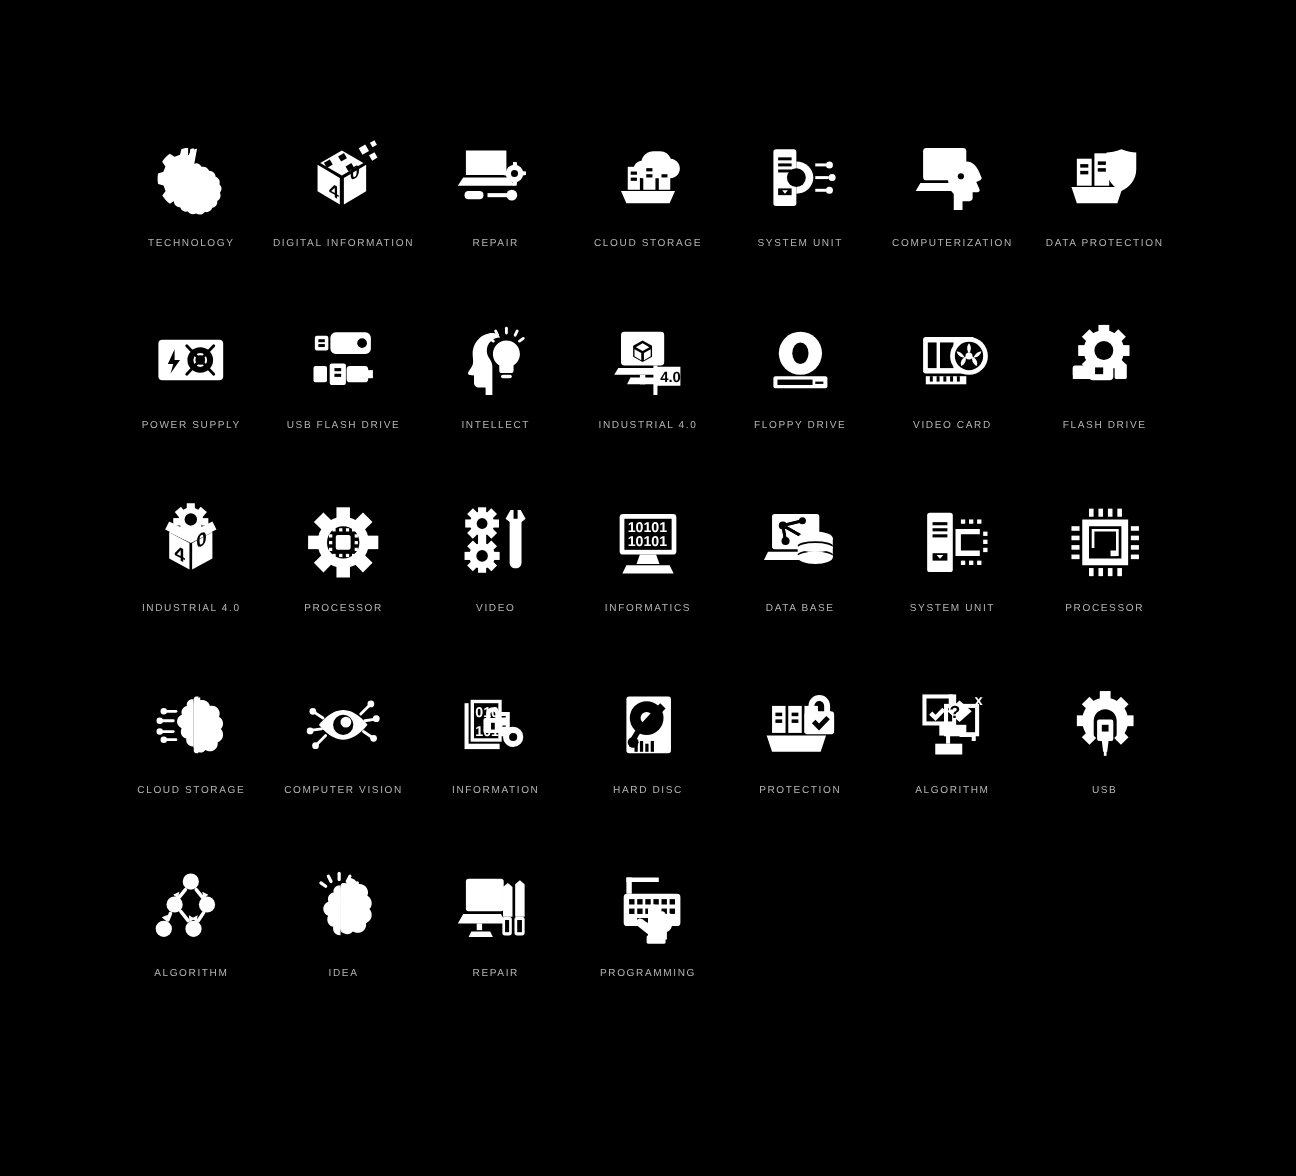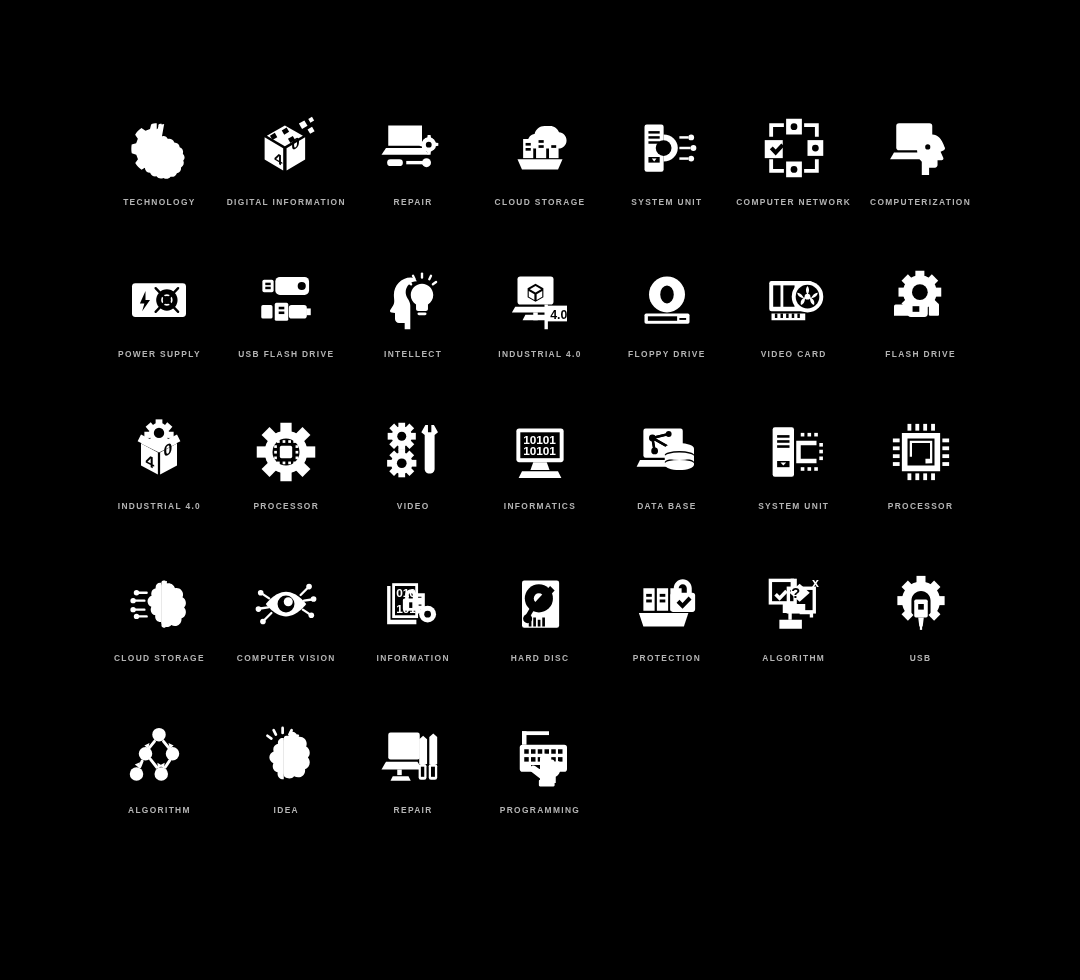--- a/index.html
+++ b/index.html
@@ -46,21 +46,21 @@
   .icon-art svg {
     display: block;
     width: 72px;
     height: 72px;
   }
   .icon-label {
     margin-top: 14px;
     color: #b4b4b4;
     font-size: 8.4px;
     letter-spacing: 1.35px;
-    font-weight: 700;
+    font-weight: 400;
     text-align: right;
     line-height: 1.1;
     white-space: nowrap;
     font-family: "Liberation Sans", sans-serif;
   }
 </style>
 </head>
 <body>
 
 <div id="icon-sheet">
@@ -157,49 +157,45 @@
     </g>
   </g>
           </svg>
         </div>
         <div class="icon-label">SYSTEM UNIT</div>
       </div>
       <div class="icon-cell">
         <div class="icon-art">
           <svg viewBox="0 0 64 64" xmlns="http://www.w3.org/2000/svg">
   <g fill="#ffffff">
-    <rect x="25" y="6" width="14" height="14"></rect>
-    <circle cx="32" cy="13" r="3" fill="#000"></circle>
-    <rect x="25" y="44" width="14" height="14"></rect>
-    <circle cx="32" cy="51" r="3" fill="#000"></circle>
-    <rect x="44" y="25" width="14" height="14"></rect>
-    <circle cx="51" cy="32" r="3" fill="#000"></circle>
-    <rect x="6" y="25" width="16" height="16"></rect>
-    <path d="M10.5 33.2l2.6-2.6 2.6 2.8 5-5.4 2.6 2.5-7.6 8.1z" fill="#000"></path>
-    <path d="M10 22V10h13v3.4H13.4V22z"></path>
-    <path d="M41 10h13v12h-3.4v-8.6H41z"></path>
-    <path d="M54 42v12H41v-3.4h9.6V42z"></path>
-    <path d="M23 54H10V42h3.4v8.6H23z"></path>
-  </g>
-          </svg>
-        </div>
-        <div class="icon-label">COMPUTER NETWORK</div>
-      </div>
-      <div class="icon-cell">
-        <div class="icon-art">
-          <svg viewBox="0 0 64 64" xmlns="http://www.w3.org/2000/svg">
-  <g fill="#ffffff">
     <rect x="10" y="10" width="32" height="24" rx="2.5"></rect>
     <path d="M8 36h32l3.5 6H4.5z"></path>
     <path d="M42 20c-7.5 0-13.5 6.3-13.5 14 0 4.1 1.6 7.7 4.2 10.2V56h6.5v-6.5h5.2c1.3 0 2.3-1 2.3-2.3v-4.3h3.6c1.2 0 2-1.2 1.5-2.3l-2.4-5.3 2.9-1.3c1.1-.5 1.4-1.9.6-2.8C50.4 23.3 46.6 20 42 20z"></path>
     <circle cx="38" cy="31" r="2.3" fill="#000"></circle>
   </g>
           </svg>
         </div>
         <div class="icon-label">COMPUTERIZATION</div>
+      </div>
+      <div class="icon-cell">
+        <div class="icon-art">
+          <svg viewBox="0 0 64 64" xmlns="http://www.w3.org/2000/svg">
+  <g fill="#ffffff">
+    <rect x="11" y="18" width="11" height="20"></rect>
+    <rect x="24" y="14" width="11" height="24"></rect>
+    <rect x="13.5" y="22" width="6" height="2.6" fill="#000"></rect>
+    <rect x="13.5" y="27" width="6" height="2.6" fill="#000"></rect>
+    <rect x="26.5" y="20" width="6" height="2.6" fill="#000"></rect>
+    <rect x="26.5" y="25" width="6" height="2.6" fill="#000"></rect>
+    <path d="M7 39h38l-4 12H11z"></path>
+    <path d="M44 11c-4.5 1.8-8 2.4-11 2.4v12.5c0 8.2 5.4 13.6 11 16.1 5.6-2.5 11-7.9 11-16.1V13.4c-3 0-6.5-.6-11-2.4z"></path>
+  </g>
+          </svg>
+        </div>
+        <div class="icon-label">DATA PROTECTION</div>
       </div>
       <div class="icon-cell">
         <div class="icon-art">
           <svg viewBox="0 0 64 64" xmlns="http://www.w3.org/2000/svg">
   <g fill="#ffffff">
     <rect x="8" y="17" width="48" height="30" rx="3"></rect>
     <path d="M20 24l-5 11h4l-2 7 7-10h-4z" fill="#000"></path>
     <circle cx="39" cy="32" r="9.5" fill="#000"></circle>
     <circle cx="39" cy="32" r="6.2" fill="#ffffff"></circle>
     <circle cx="39" cy="32" r="3.6" fill="#000"></circle>

